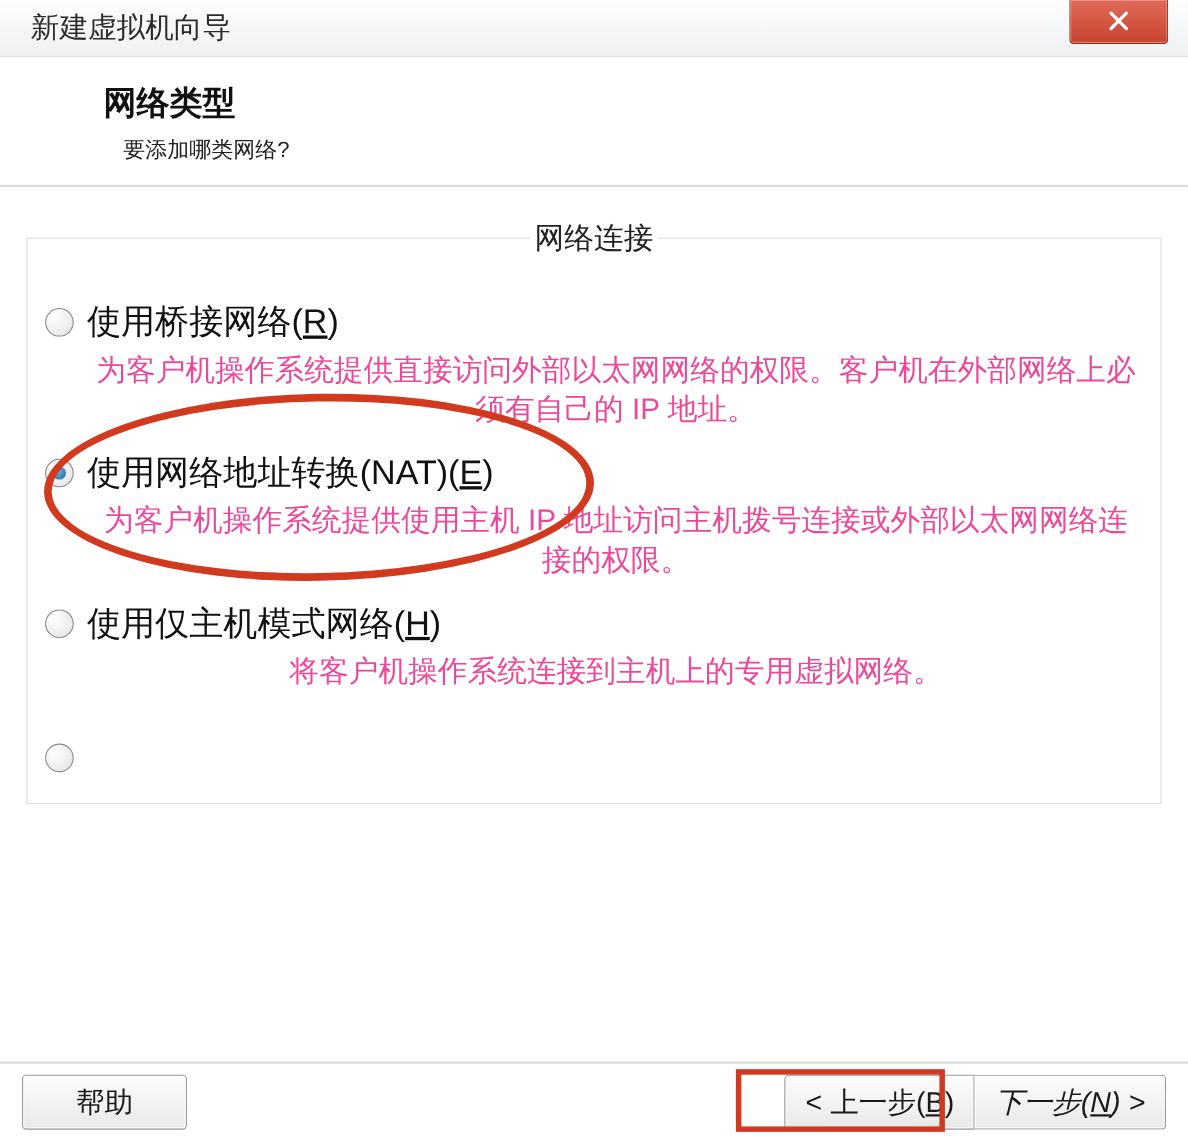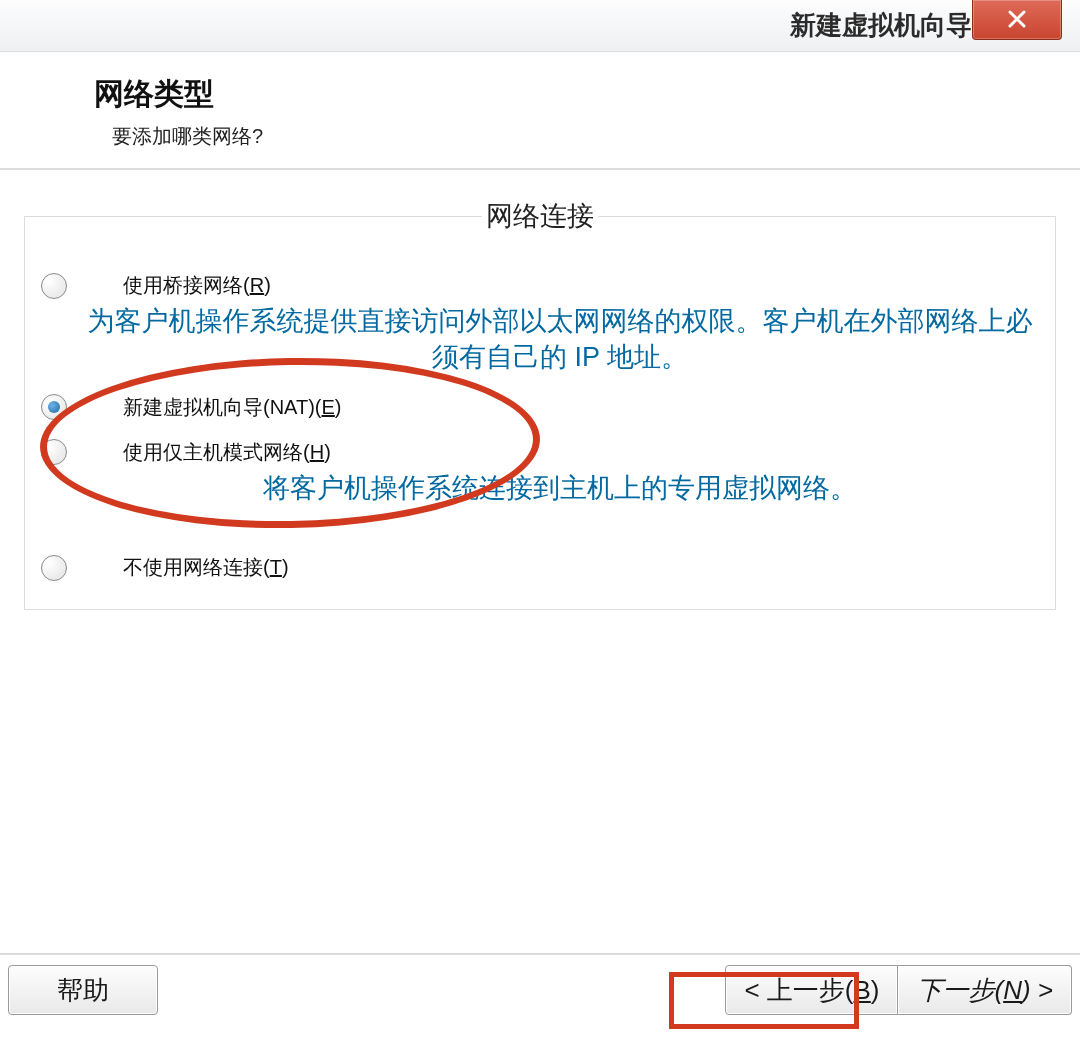--- a/index.html
+++ b/index.html
@@ -9,23 +9,22 @@
   width: 1080px;
   height: 1037px;
   overflow: hidden;
 }
 .titlebar {
   height: 52px;
   background: linear-gradient(to bottom, #fdfdfe, #eef0f2);
   border-bottom: 1px solid #d9dde0;
   display: flex;
   align-items: center;
-  justify-content: flex-end;
-  padding-left: 10px;
-  font-weight: bold;
+  justify-content: space-between;
+  padding-left: 28px;
 }
 .titlebar-title {
   font-size: 26px;
   color: #2b2b2b;
 }
 .close-btn {
   width: 90px;
   height: 40px;
   background: linear-gradient(to bottom, #e06a5a, #c8452f);
   border: 1px solid #8e2d1e;
@@ -89,50 +88,49 @@
   flex: 0 0 auto;
 }
 .radio.checked::after {
   content: "";
   width: 12px;
   height: 12px;
   border-radius: 50%;
   background: radial-gradient(circle at 35% 35%, #6db3e8, #1b6aa5);
 }
 .option-label {
-  font-size: 20px;
+  font-size: 31px;
   color: #111;
-  margin-left: 44px;
 }
 .option-label .ul { text-decoration: underline; }
 .option-desc {
   font-size: 27px;
-  color: #0369a1;
+  color: #ec4899;
   margin-left: 40px;
   margin-top: 4px;
   line-height: 1.35;
 }
 
 .annot-ellipse, .annot-rect { position: absolute; pointer-events: none; }
 .annot-ellipse {
   left: 40px; top: 160px;
   width: 500px; height: 170px;
   border: 7px solid #d23a1f;
   border-radius: 50%;
   transform: rotate(-1deg);
 }
 
 .footer {
   position: absolute;
-  left: 0; right: 0; bottom: 12px;
+  left: 0; right: 0; bottom: 0;
   height: 72px;
   border-top: 2px solid #dcdcdc;
   display: flex;
   align-items: center;
-  padding: 0 8px;
+  padding: 0 20px;
   gap: 10px;
   background: #fff;
 }
 .btn {
   height: 50px;
   min-width: 170px;
   padding: 0 18px;
   font-size: 26px;
   color: #1a1a1a;
   background: linear-gradient(to bottom, #fdfdfd, #e9e9e9);
@@ -181,36 +179,36 @@
       <div class="option-row">
         <span class="radio"></span>
         <span class="option-label"><span>使用桥接网络(</span><span class="ul">R</span><span>)</span></span>
       </div>
       <div class="option-desc">为客户机操作系统提供直接访问外部以太网网络的权限。客户机在外部网络上必须有自己的 IP 地址。</div>
     </div>
 
     <div class="option">
       <div class="option-row">
         <span class="radio checked"></span>
-        <span class="option-label"><span>新建虚拟机向导(NAT)(</span><span class="ul">E</span><span>)</span></span>
-      </div>
+        <span class="option-label"><span>使用网络地址转换(NAT)(</span><span class="ul">E</span><span>)</span></span>
+      </div>
+      <div class="option-desc">为客户机操作系统提供使用主机 IP 地址访问主机拨号连接或外部以太网网络连接的权限。</div>
     </div>
 
     <div class="option">
       <div class="option-row">
         <span class="radio"></span>
         <span class="option-label"><span>使用仅主机模式网络(</span><span class="ul">H</span><span>)</span></span>
       </div>
       <div class="option-desc">将客户机操作系统连接到主机上的专用虚拟网络。</div>
     </div>
 
     <div class="option" style="margin-top:48px">
       <div class="option-row">
         <span class="radio"></span>
-        <span class="option-label"><span>不使用网络连接(</span><span class="ul">T</span><span>)</span></span>
       </div>
     </div>
 
   </fieldset>
 
   <div class="annot-ellipse"></div>
 </div>
 
 <div class="footer">
   <button class="btn help">

